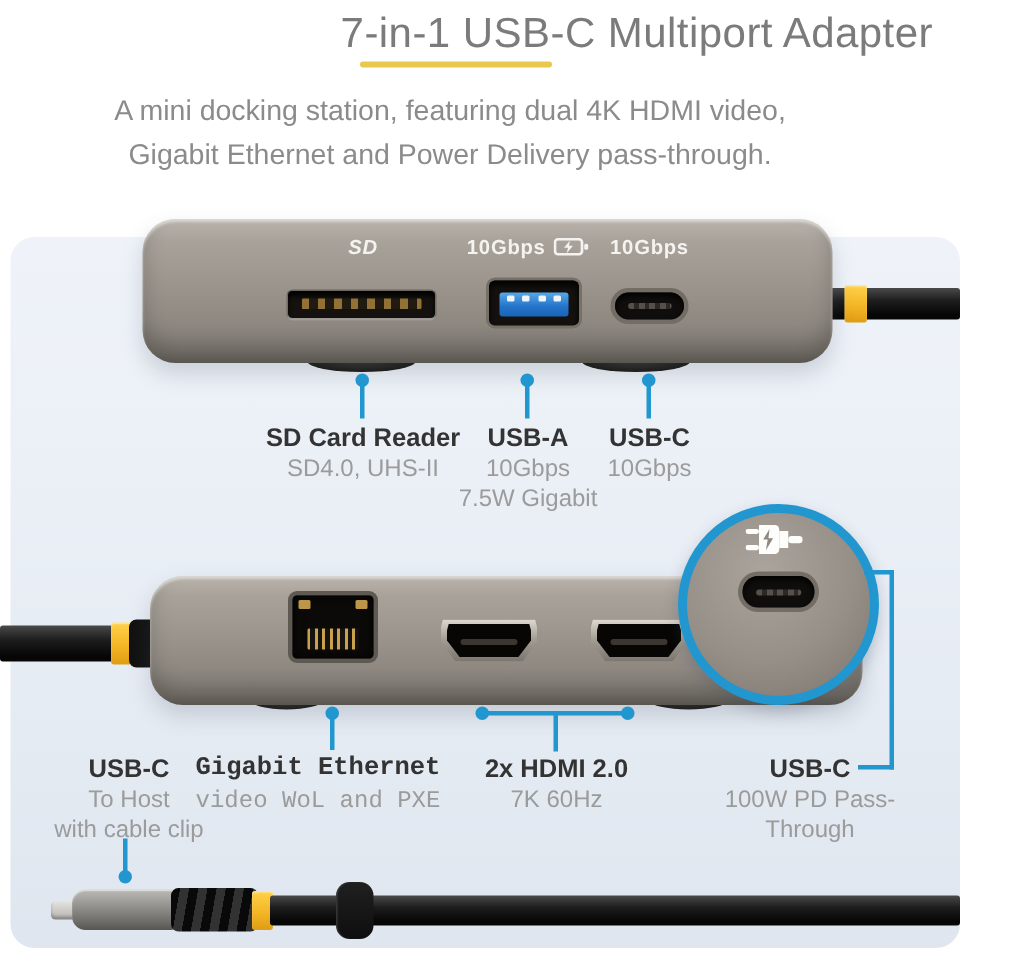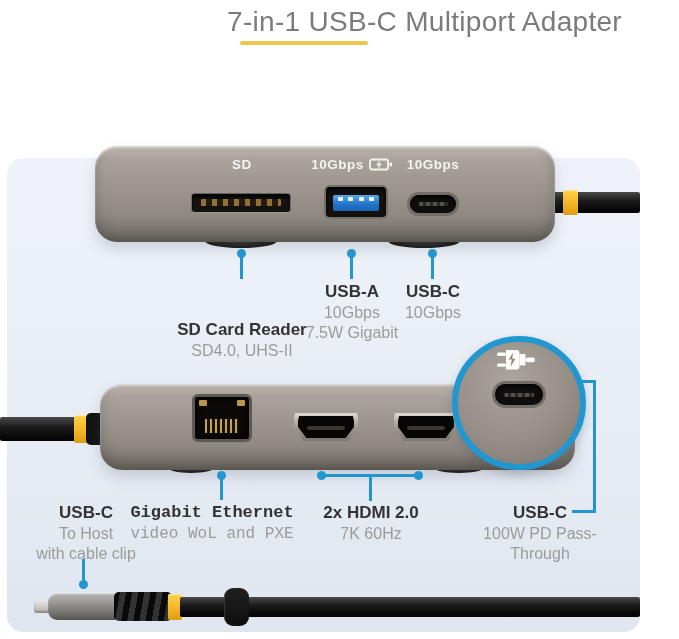--- a/index.html
+++ b/index.html
@@ -87,28 +87,32 @@
 </style>
 </head>
 <body>
 
 <div class="canvas">
 
   <div class="abs bg-card"></div>
 
   <div class="abs title">7-in-1 USB-C Multiport Adapter</div>
   <div class="abs underline"></div>
+  <div class="abs subtitle">
+    <div>A mini docking station, featuring dual 4K HDMI video,</div>
+    <div>Gigabit Ethernet and Power Delivery pass-through.</div>
+  </div>
 
   <div class="abs foot" style="left:205px;top:234px;width:72px;height:14px;"></div>
   <div class="abs foot" style="left:388px;top:234px;width:72px;height:14px;"></div>
   <div class="abs cable" style="left:550px;top:192px;width:90px;height:21px;border-radius:2px;"></div>
   <div class="abs band" style="left:563px;top:190px;width:15px;height:25px;"></div>
 
   <div class="abs device" style="left:95px;top:146px;width:460px;height:96px;">
-    <div class="abs print" style="left:97px;top:11px;width:100px;">SD</div>
+    <div class="abs print" style="left:97px;top:11px;width:100px;font-style:italic;">SD</div>
     <div class="abs sd-slot" style="left:97px;top:48px;width:98px;height:18px;">
       <div class="sd-contacts"></div>
     </div>
 
     <div class="abs print print-flex" style="left:197px;top:11px;width:120px;">
       <span>10Gbps</span>
       <span style="display:inline-flex;">
         <svg width="24" height="13" viewBox="0 0 24 13">
           <rect x="1" y="1.5" width="18" height="10" rx="2" fill="none" stroke="#f5f3f0" stroke-width="1.8"></rect>
           <rect x="20.5" y="4.5" width="2.6" height="4" rx="1" fill="#f5f3f0"></rect>
@@ -133,21 +137,21 @@
     </div>
   </div>
 
   <div class="abs dot" style="left:237px;top:249px;"></div>
   <div class="abs vline" style="left:240px;top:255px;height:24px;"></div>
   <div class="abs dot" style="left:347px;top:249px;"></div>
   <div class="abs vline" style="left:350px;top:255px;height:24px;"></div>
   <div class="abs dot" style="left:428px;top:249px;"></div>
   <div class="abs vline" style="left:431px;top:255px;height:24px;"></div>
 
-  <div class="abs co" style="left:147px;top:281px;width:190px;margin-top:38px;">
+  <div class="abs co" style="left:147px;top:281px;width:190px;">
     <div class="co-title">SD Card Reader</div>
     <div class="co-sub">SD4.0, UHS-II</div>
   </div>
   <div class="abs co" style="left:257px;top:281px;width:190px;">
     <div class="co-title">USB-A</div>
     <div class="co-sub">10Gbps</div>
     <div class="co-sub">7.5W Gigabit</div>
   </div>
   <div class="abs co" style="left:338px;top:281px;width:190px;">
     <div class="co-title">USB-C</div>

